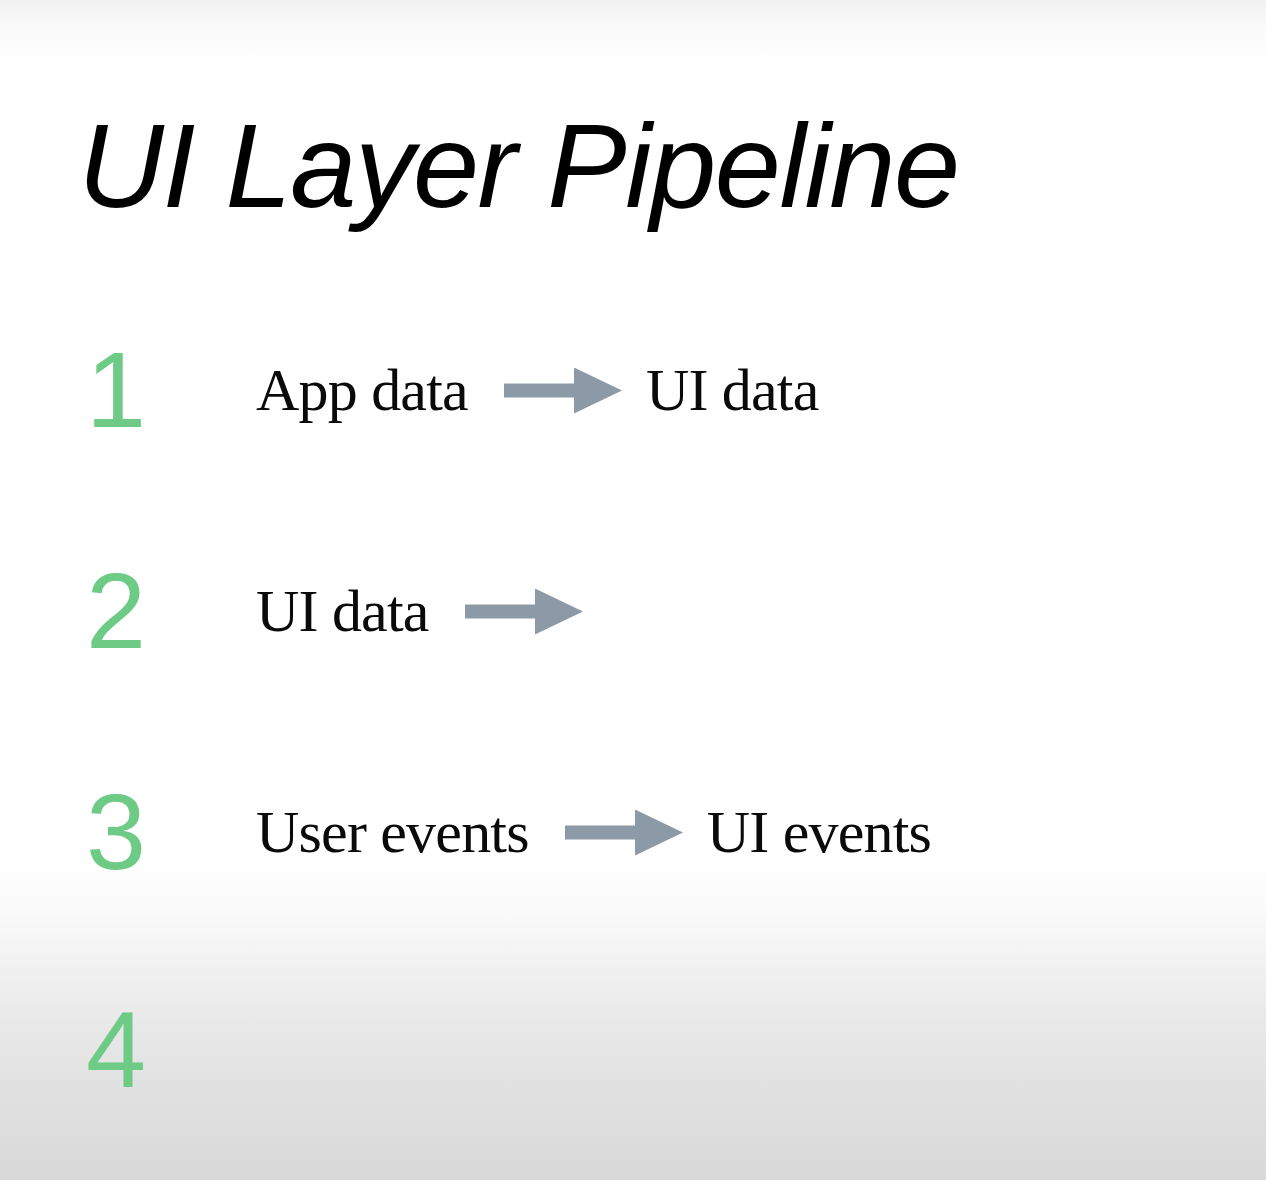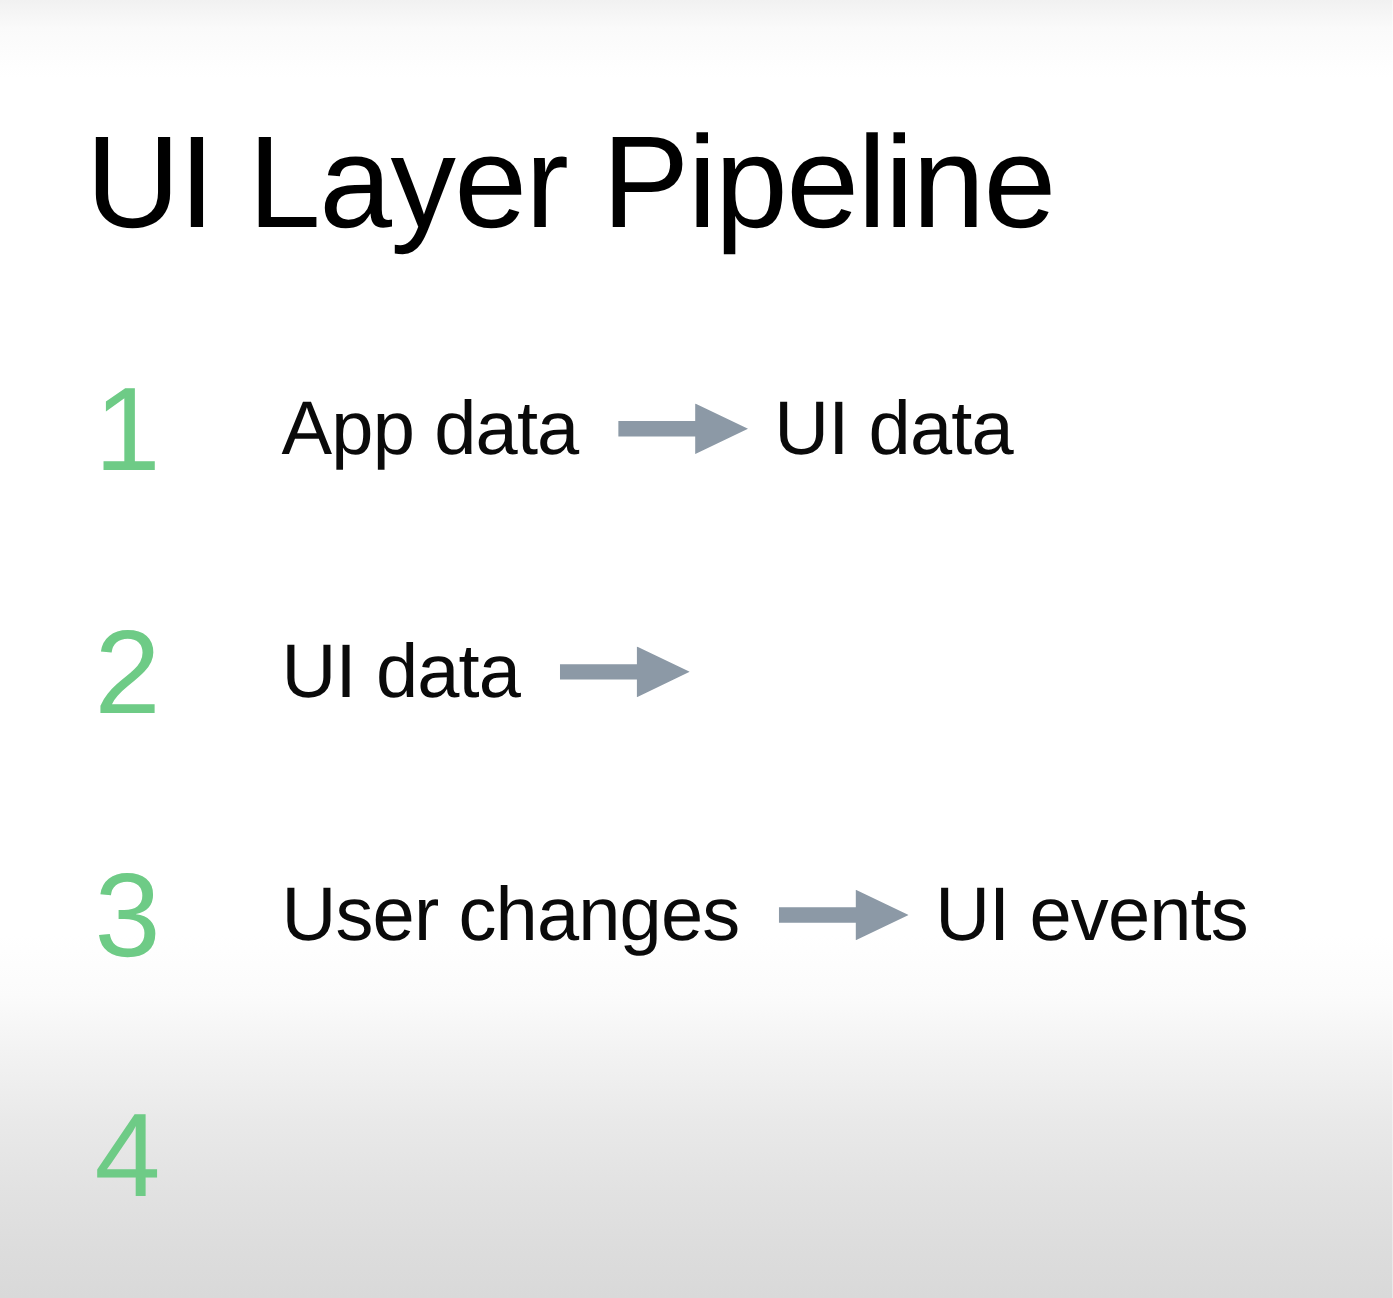--- a/index.html
+++ b/index.html
@@ -38,20 +38,21 @@
   .slide-title {
     position: absolute;
     left: 78px;
     top: 26px;
     font-size: 119px;
     line-height: 1.0;
     letter-spacing: -1.5px;
     font-weight: 400;
     color: #000000;
     white-space: nowrap;
+    font-style: italic;
   }
 
   
   .steps {
     position: absolute;
     left: 0;
     top: 0;
     width: 1266px;
     height: 1180px;
   }
@@ -88,25 +89,26 @@
     position: absolute;
     left: 256px;
     top: 50%;
     transform: translateY(-50%);
     display: flex;
     align-items: center;
     white-space: nowrap;
   }
 
   .step-text {
-    font-size: 69px;
+    font-size: 60px;
     line-height: 1.05;
     font-weight: 400;
     color: #0a0a0a;
     letter-spacing: -0.8px;
+    font-family: Liberation Serif, serif;
   }
 
   .arrow-wrap {
     display: inline-flex;
     align-items: center;
     margin: 0 24px 0 36px;
     flex: 0 0 auto;
   }
 
   .arrow-svg {
@@ -145,21 +147,21 @@
           <svg class="arrow-svg" viewBox="0 0 118 46" xmlns="http://www.w3.org/2000/svg" aria-hidden="true">
             <path d="M0 16 L70 16 L70 0 L118 23 L70 46 L70 30 L0 30 Z" fill="#8c99a6"></path>
           </svg>
         </span>
       </div>
     </div>
 
     <div class="step-row row-2">
       <span class="step-number">3</span>
       <div class="step-body">
-        <span class="step-text">User changes</span>
+        <span class="step-text">User events</span>
         <span class="arrow-wrap">
           <svg class="arrow-svg" viewBox="0 0 118 46" xmlns="http://www.w3.org/2000/svg" aria-hidden="true">
             <path d="M0 16 L70 16 L70 0 L118 23 L70 46 L70 30 L0 30 Z" fill="#8c99a6"></path>
           </svg>
         </span>
         <span class="step-text">UI events</span>
       </div>
     </div>
 
     <div class="step-row row-3">

